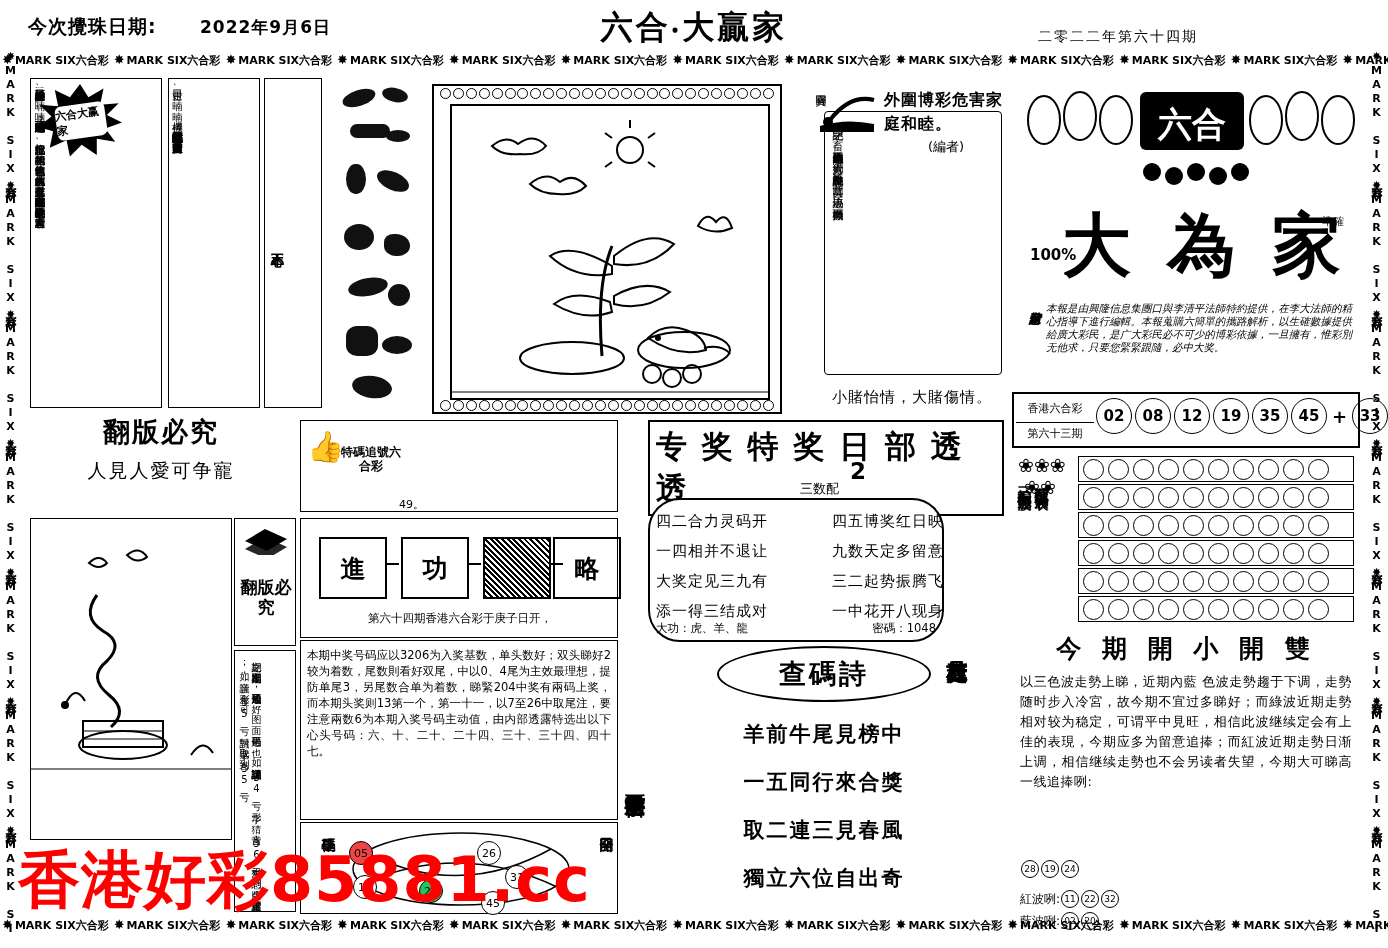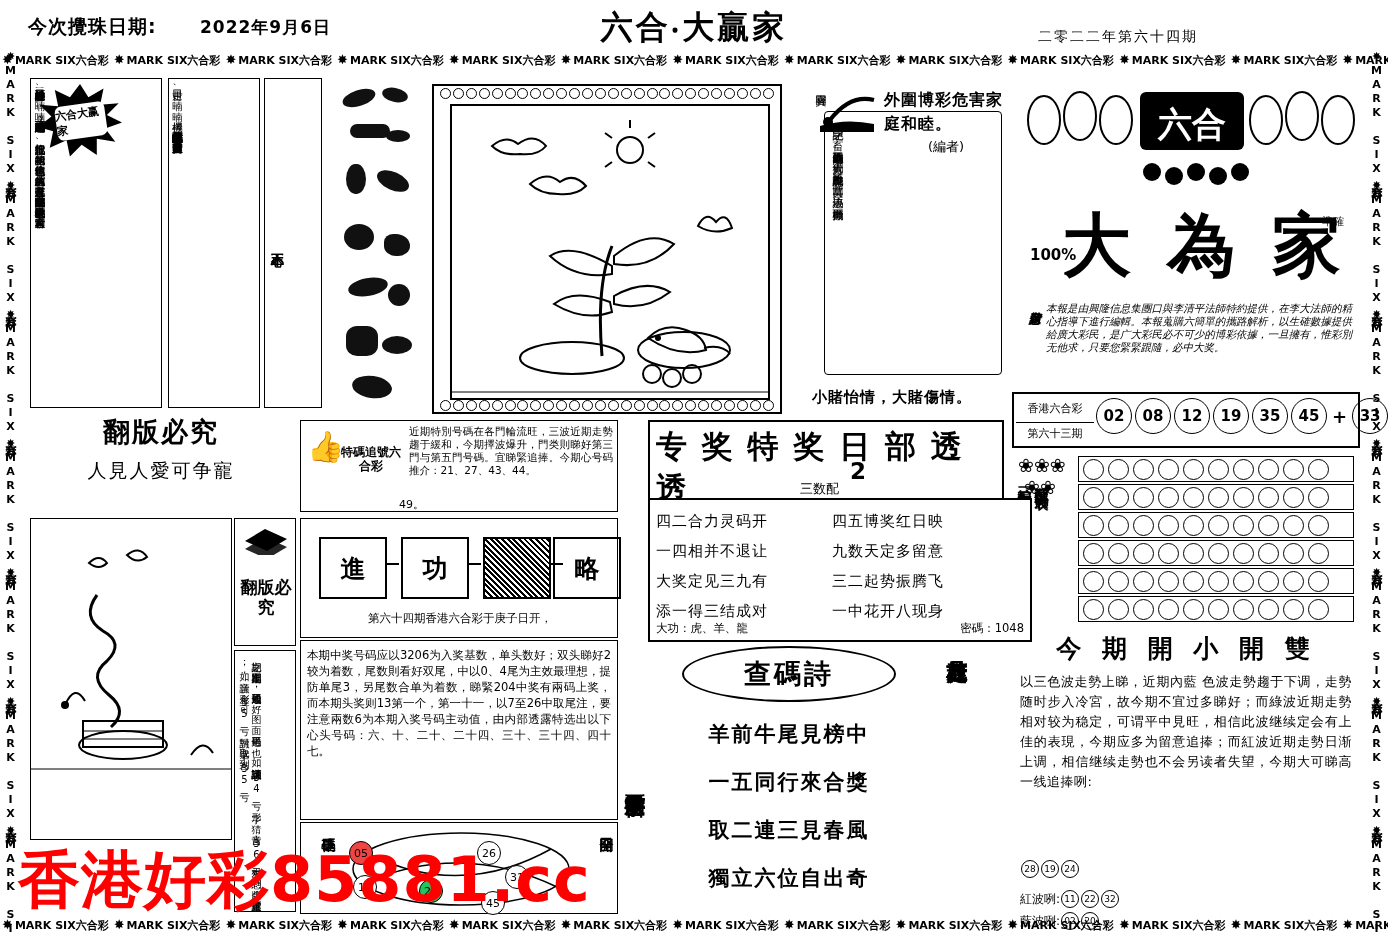--- a/index.html
+++ b/index.html
@@ -53,21 +53,21 @@
   #pic .dots{position:absolute;left:0;top:0;right:0;height:14px;}
   #pic .dotsb{position:absolute;left:0;bottom:0;right:0;height:14px;}
   .dotrow{display:flex;justify-content:space-between;padding:2px 6px;}
   .dotrow i{display:block;width:9px;height:9px;border:1px solid #000;border-radius:50%;}
   #picinner{position:absolute;left:16px;top:18px;width:316px;height:292px;border:2px solid #000;overflow:hidden;}
 
   
   #scroll{left:812px;top:105px;width:200px;height:275px;}
   #scrollc{position:absolute;left:12px;top:6px;width:176px;height:262px;border:1.5px solid #000;border-radius:4px;}
   #scrollc .vt{font-size:11px;line-height:13px;padding:8px 6px;height:246px;}
-  #gamble{position:absolute;left:812px;top:388px;width:200px;height:24px;font-size:15px;font-weight:bold;letter-spacing:1px;}
+  #gamble{position:absolute;left:812px;top:388px;width:200px;height:24px;font-size:15px;font-weight:normal;letter-spacing:1px;text-align:center;}
 
   
   #lant{left:1022px;top:80px;width:336px;height:118px;}
   #bigword{left:1022px;top:200px;width:336px;height:96px;}
   #bigword .bw{position:absolute;left:40px;top:0;font-size:69px;font-weight:bold;letter-spacing:6px;font-family:"DejaVu Serif","Liberation Serif",serif;}
   #bigword .pct{position:absolute;left:8px;top:46px;font-size:15px;font-weight:bold;}
   #bigword .zp{position:absolute;right:14px;top:14px;font-size:11px;}
   #notice{left:1012px;top:300px;width:348px;height:90px;font-style:italic;}
   #notice .hd{position:absolute;left:2px;top:2px;width:28px;font-size:12px;font-weight:bold;line-height:14px;text-align:center;}
   #notice .bd{position:absolute;left:34px;top:2px;width:306px;font-size:10.5px;line-height:13px;text-align:justify;}
@@ -127,31 +127,31 @@
   #long .bd{font-size:11.5px;line-height:16px;padding:6px 6px;text-align:justify;}
 
   
   #head2{left:648px;top:420px;width:356px;height:96px;}
   #head2 .big{position:absolute;left:6px;top:4px;font-size:31px;font-weight:bold;letter-spacing:2px;font-family:"DejaVu Serif","Liberation Serif",serif;}
   #head2 .n2{position:absolute;left:200px;top:36px;font-size:23px;font-weight:bold;}
   #head2 .sub{position:absolute;left:150px;top:58px;font-size:13px;}
   #head2 .n1{position:absolute;left:150px;top:78px;font-size:19px;font-weight:bold;}
   #head2 .n5{position:absolute;left:210px;top:78px;font-size:19px;font-weight:bold;}
 
-  #verse{left:648px;top:498px;width:384px;height:144px;}
+  #verse{left:648px;top:498px;width:296px;height:144px;border-radius:32px;}
   #verse .col{position:absolute;top:6px;width:170px;font-size:15px;line-height:30px;letter-spacing:1px;font-family:"DejaVu Serif","Liberation Serif",serif;}
   #verse .lft{left:6px;}
   #verse .rgt{left:182px;}
   #verse .foot{position:absolute;left:6px;bottom:4px;font-size:11.5px;}
   #verse .code{position:absolute;right:6px;bottom:4px;font-size:11.5px;}
 
   #handzu{left:622px;top:640px;width:34px;height:276px;}
   #handzu .vt{font-size:21px;font-weight:bold;line-height:26px;padding-top:4px;text-align:center;height:268px;}
 
-  #chama{left:648px;top:640px;width:280px;height:276px;}
+  #chama{left:683px;top:640px;width:280px;height:276px;}
   #chama .oval{position:absolute;left:34px;top:6px;width:210px;height:52px;border:2px solid #000;border-radius:50%;display:flex;align-items:center;justify-content:center;font-size:27px;font-weight:bold;letter-spacing:3px;font-family:"DejaVu Serif","Liberation Serif",serif;}
   #chama .ln{position:absolute;left:10px;width:262px;text-align:center;font-size:21px;font-weight:bold;font-family:"DejaVu Serif","Liberation Serif",serif;letter-spacing:2px;}
 
   #dangui{left:944px;top:640px;width:58px;height:276px;}
   #dangui .vt{font-size:21px;font-weight:bold;line-height:26px;height:268px;padding-top:4px;}
 
   
   #bt{left:300px;top:822px;width:318px;height:92px;}
   #bt .lbl{position:absolute;left:2px;top:4px;width:34px;font-size:14px;font-weight:bold;line-height:17px;writing-mode:vertical-rl;text-orientation:upright;}
   #bt .lbl2{position:absolute;right:2px;top:4px;width:34px;font-size:14px;font-weight:bold;line-height:17px;writing-mode:vertical-rl;text-orientation:upright;}
@@ -542,21 +542,20 @@
     <div class="t">翻版必究</div>
   </div>
 
   <div class="box" id="memo">
     <div class="vtext vt">期記之 上期福享定图 ；如成正造号码 好；图 面 正道号码 也。如 讀誦讀讀置定 34亏 字形 猜 音吉 36亏对生 想到 金牌 可露讀置定 ；如,讀音 金彩 可35亏 讀對 选取字 吉到 35亏</div>
   </div>
 
   <div class="box" id="spec">
     <div class="hand">👍</div>
     <div class="badge">特碼追號六合彩</div>
-    <div class="bd">近期特別号碼在各門輪流旺，三波近期走勢趨于緩和，今期擇波爆升，門类則睇好第三門与第五門号碼。宜睇緊追捧。今期心号码推介：21、27、43、44。</div>
     <div class="num49">49。</div>
   </div>
 
   <div class="box" id="jin">
     <div class="jbox" style="left:18px;">進</div>
     <div class="jarrow" style="left:84px;"></div>
     <div class="jbox" style="left:100px;">功</div>
     <div class="jarrow" style="left:166px;"></div>
     <div class="jbox" style="left:182px;background:repeating-linear-gradient(45deg,#000 0 2px,#fff 2px 4px);color:#000;"></div>
     <div class="jarrow" style="left:248px;"></div>

